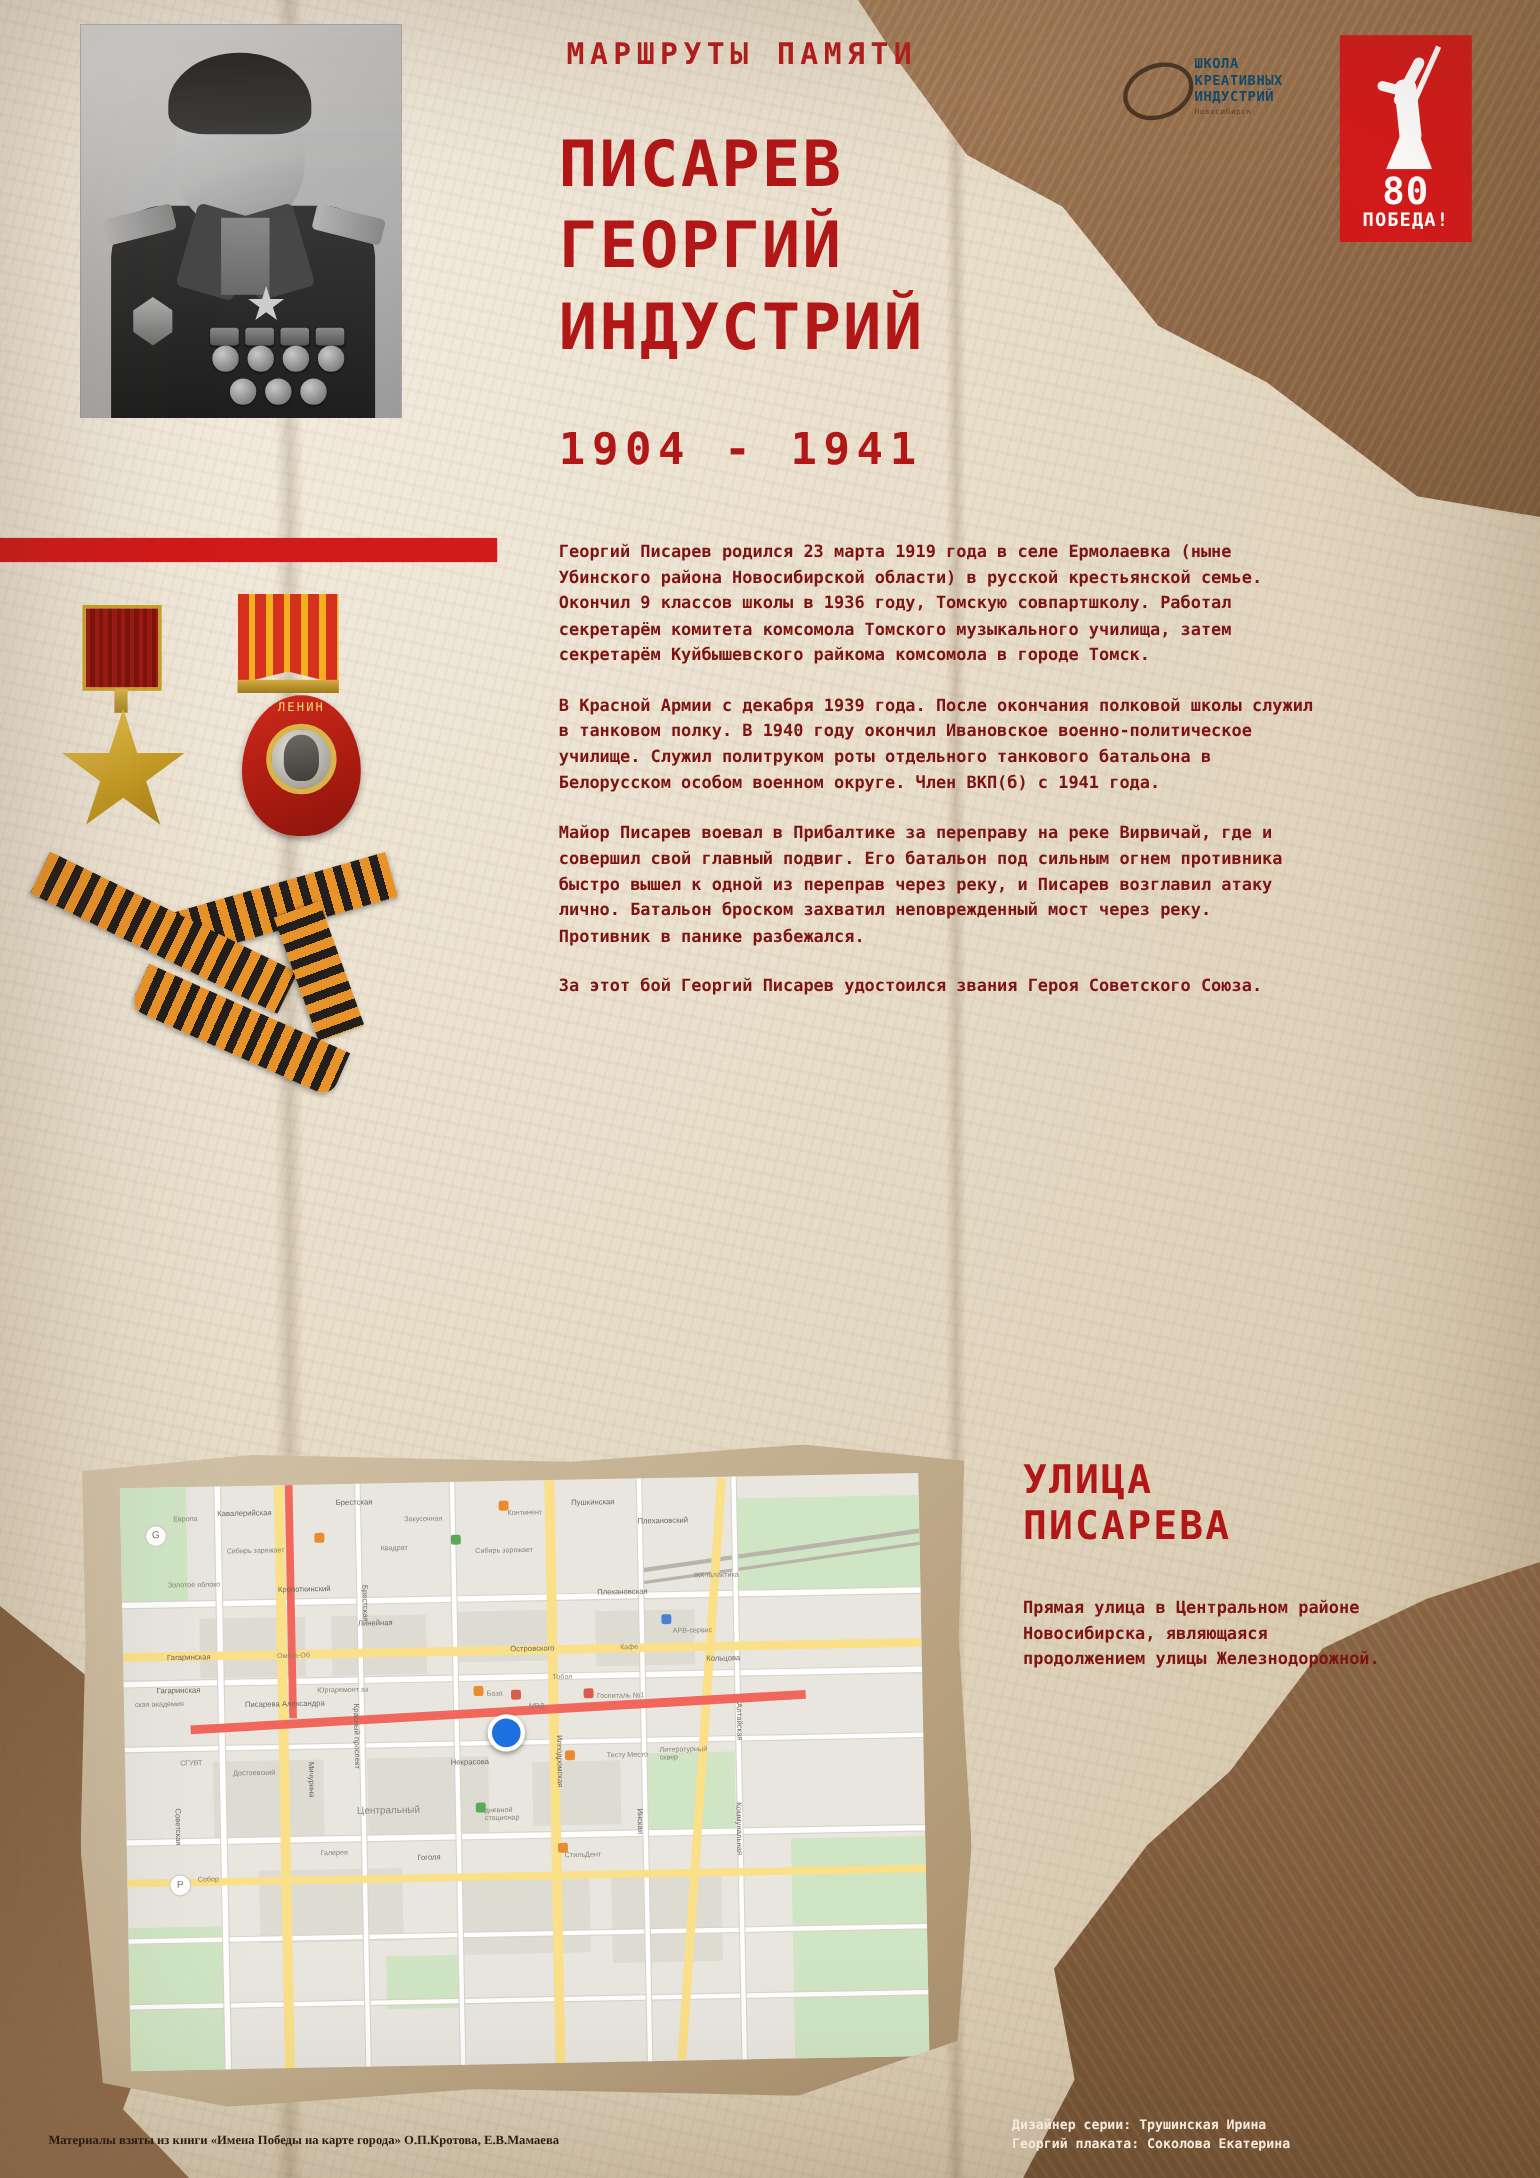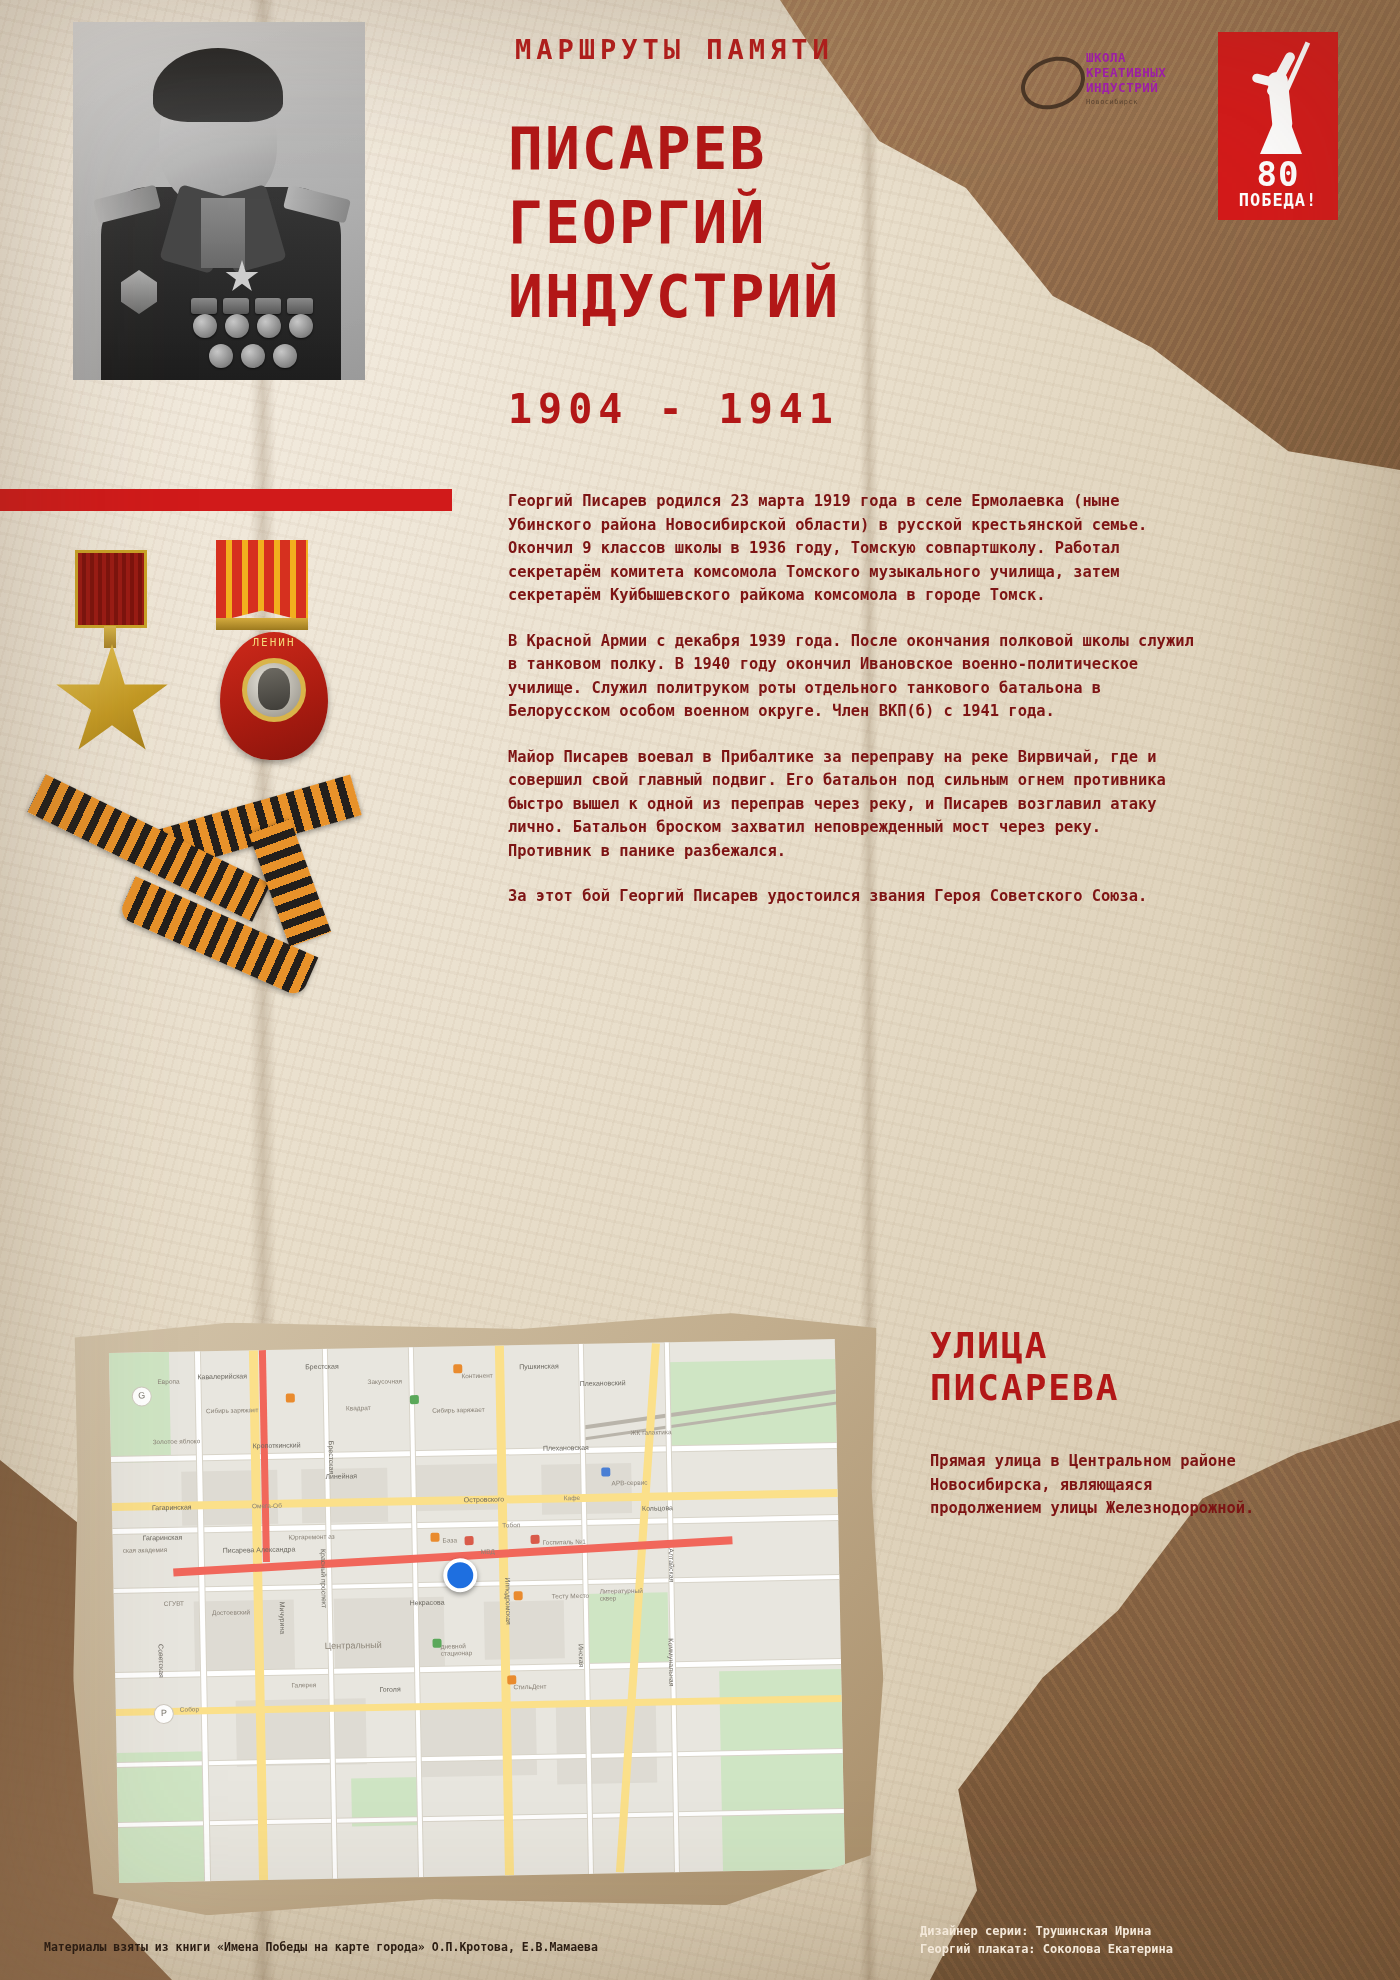--- a/index.html
+++ b/index.html
@@ -213,21 +213,21 @@
   .logo-ski{
     position:absolute; left:1020px; top:48px; width:230px; height:70px;
   }
   .ski-ring{
     position:absolute; left:0; top:10px; width:58px; height:42px;
     border:4px solid #4a3626; border-radius:50%;
     transform:rotate(-22deg);
   }
   .ski-text{
     position:absolute; left:66px; top:2px;
-    color:#a21caf; font-size:12.5px; font-weight:bold; line-height:15px; letter-spacing:.5px;
+    color:#0c4a6e; font-size:12.5px; font-weight:bold; line-height:15px; letter-spacing:.5px;
   }
   .ski-sub{
     position:absolute; left:66px; top:50px;
     color:#5a4431; font-size:7px; letter-spacing:.5px;
   }
   
   .pobeda{
     position:absolute; left:1218px; top:32px; width:120px; height:188px;
     background:#d41a1a;
   }
@@ -313,21 +313,21 @@
   .map-badge{
     position:absolute; width:18px; height:18px; border-radius:50%;
     background:#fff; border:1px solid #cfcac0; color:#7a756c;
     font-family:"Liberation Sans",sans-serif; font-size:9px;
     text-align:center; line-height:17px;
   }
 
   
   .footer-left{
     position:absolute; left:44px; top:1940px;
-    color:#2b1c12; font-size:11.5px; font-weight:bold;
+    color:#2b1c12; font-size:11.5px; font-weight:bold;font-family:Liberation Serif, serif;
   }
   .footer-right{
     position:absolute; left:920px; top:1922px;
     color:#f4e9da; font-size:12px; font-weight:bold; line-height:18px;
   }
 </style>
 </head>
 <body>
 
 <div class="paper"></div>

